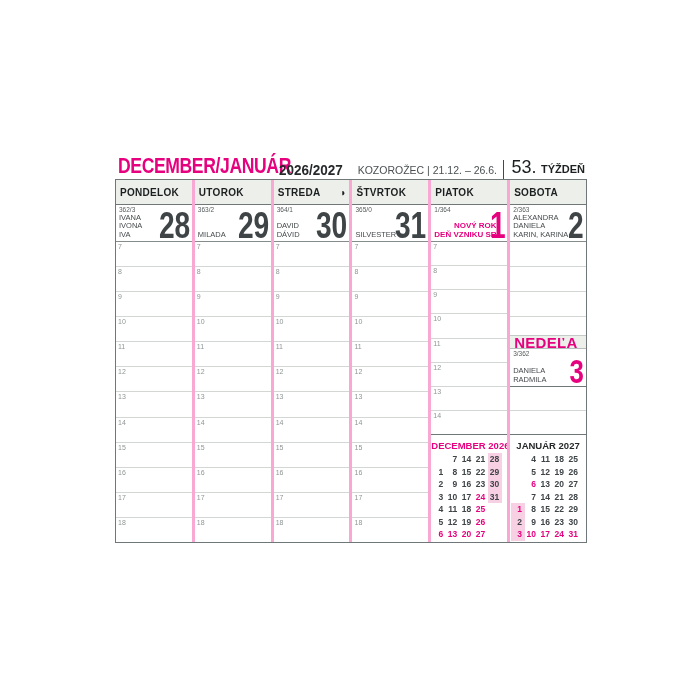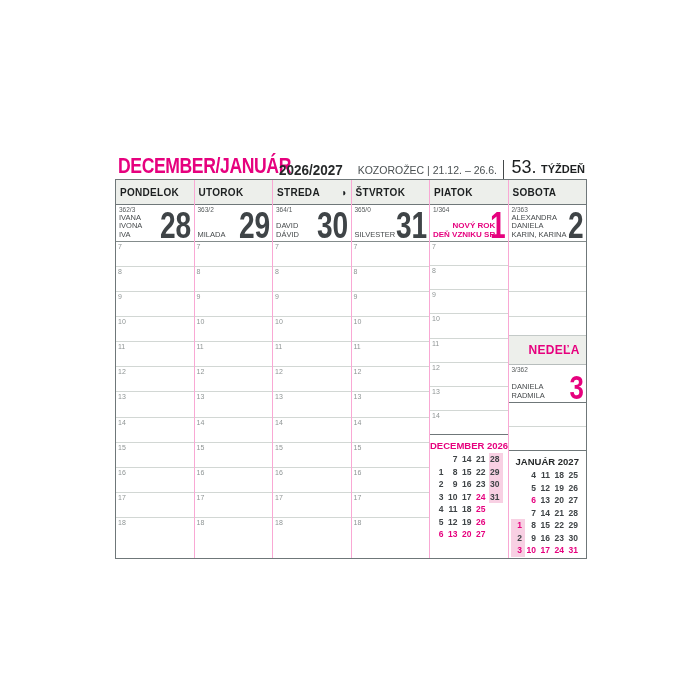--- a/index.html
+++ b/index.html
@@ -18,21 +18,21 @@
   .zodiac { position:absolute; right:90px; bottom:3px; font-size:10.5px; color:#4a5052;
     white-space:nowrap; }
   .hdr-divider { position:absolute; right:83px; bottom:0; width:1px; height:19px; background:#44494a; }
   .week { position:absolute; right:2px; bottom:1px; white-space:nowrap; color:#1d2021; }
   .week-num { font-size:18px; font-weight:normal; }
   .week-label { font-size:11px; font-weight:bold; }
 
   
   .grid { display:flex; border:1.5px solid #6f7779; background:#fff; }
   .col { flex:1; display:flex; flex-direction:column; min-width:0; }
-  .col + .col { border-left:1px solid #f9a8d4; }
+  .col + .col { border-left:3px solid #f9a8d4; }
 
   .day-head { height:25px; background:#edefeb; border-bottom:1px solid #6f7779;
     display:flex; align-items:center; padding-left:4px; font-size:10px; font-weight:bold;
     color:#1c1f20; letter-spacing:0.3px; }
   .moon { margin-left:auto; padding-right:4px; font-size:10px; color:#1c1f20; font-weight:normal; }
 
   .date-cell { height:37px; border-bottom:1px solid #848c8c; position:relative; background:#fff; }
   .code { position:absolute; top:1px; left:3px; font-size:6.5px; color:#565b5c; }
   .names { position:absolute; bottom:2px; left:3px; font-size:7.5px; line-height:8.5px;
     color:#45494b; white-space:nowrap; }
@@ -44,23 +44,23 @@
   .hours-wrap { display:flex; flex-direction:column; }
   .hours-12 { height:300px; }
   .hours-8 { height:192px; }
   .hour-row { flex:1; position:relative; border-top:1px solid #d2d7d4; }
   .hour-row:first-child { border-top:none; }
   .hour-num { position:absolute; top:1px; left:2px; font-size:7px; color:#8f9595; }
 
   
   .sob-space1 { height:93px;
     background:repeating-linear-gradient(to bottom, transparent 0 24px, #d2d7d4 24px 25px); }
-  .ned-head { height:30px; background:#edefeb; border-top:1px solid #c4cac8;
-    border-bottom:1px solid #b7bdbc; display:flex; align-items:center; padding-left:20px;
-    font-size:12px; font-weight:bold; color:#e6017e; letter-spacing:0.3px; }
+  .ned-head { height:14px; background:#edefeb; border-top:1px solid #c4cac8;
+    border-bottom:1px solid #b7bdbc; display:flex; align-items:center; padding-left:4px;
+    font-size:15px; font-weight:bold; color:#e6017e; letter-spacing:0.3px; }
   .ned-cell { height:38px; position:relative; border-bottom:1px solid #6f7779; }
   .ned-cell .big { font-size:34px; line-height:30px; bottom:0; }
   .sob-space2 { height:47px;
     background:repeating-linear-gradient(to bottom, transparent 0 23px, #d2d7d4 23px 24px); }
 
   
   .minical { height:108px; border-top:1px solid #6f7779; padding-top:4px; }
   .mc-title { text-align:center; font-size:9.5px; font-weight:bold; color:#26292a;
     height:14px; line-height:14px; white-space:nowrap; }
   .mc-title.pink { color:#e6017e; }

